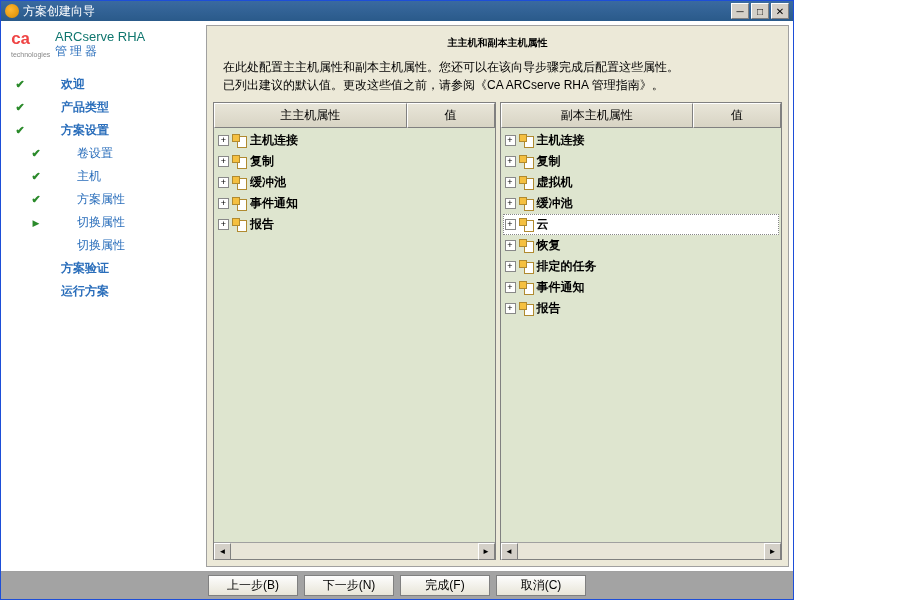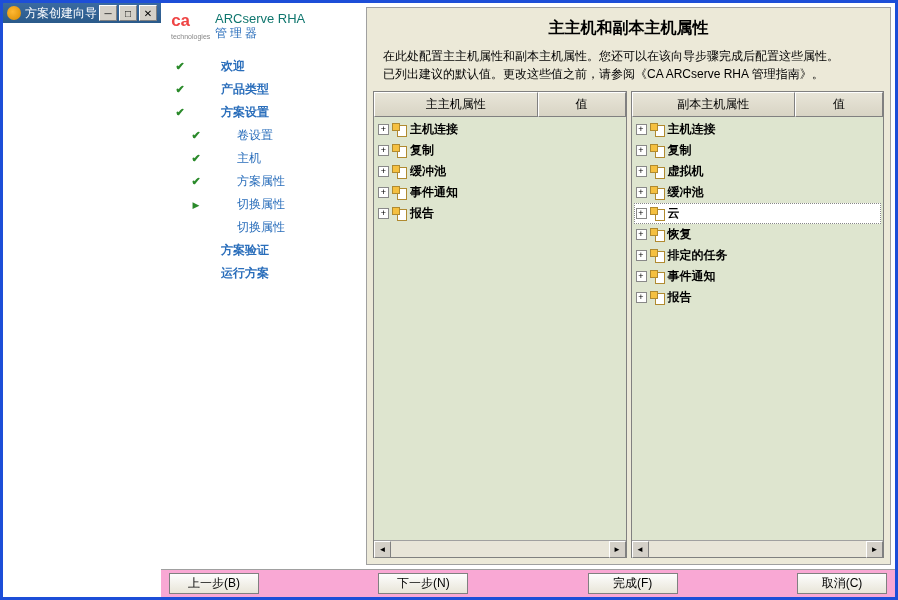--- a/index.html
+++ b/index.html
@@ -5,25 +5,25 @@
 * { box-sizing: border-box; margin: 0; padding: 0; }
 body {
   font-family: Tahoma, "Microsoft YaHei", SimSun, sans-serif;
   font-size: 12px;
   background: #fff;
   width: 898px;
   height: 600px;
   overflow: hidden;
 }
 .window {
-  width: 898px;
+  width: 794px;
   height: 600px;
-  border: 3px solid #1d4ed8;
-  display: flex;
-  flex-direction: row;
+  border: 1px solid #1d4ed8;
+  display: flex;
+  flex-direction: column;
 }
 .titlebar {
   height: 20px;
   background: linear-gradient(to bottom, #3a6aa0 0%, #2a5a8a 100%);
   color: #fff;
   display: flex;
   align-items: center;
   padding: 0 4px;
   font-size: 12px;
 }
@@ -138,21 +138,21 @@
   background: #ece9d8;
   display: flex;
   flex-direction: column;
 }
 .content-header {
   text-align: center;
   padding: 10px 16px 4px 16px;
 }
 .content-header .h1 {
   font-weight: bold;
-  font-size: 16px;
+  font-size: 10px;
   margin-bottom: 8px;
 }
 .content-header .p {
   text-align: left;
   font-size: 12px;
   line-height: 18px;
 }
 .panels {
   flex: 1;
   display: flex;
@@ -249,24 +249,24 @@
   border-top-color: #fff;
   border-left-color: #fff;
   display: flex;
   align-items: center;
   justify-content: center;
   font-size: 8px;
 }
 .hscroll .track { flex: 1; background: #e8e5d8; }
 .footer {
   height: 28px;
-  background: #f9a8d4;
+  background: #a3a3a3;
   border-top: 1px solid #a0a0a0;
   display: flex;
-  justify-content: space-between;
+  justify-content: center;
   align-items: center;
   padding: 0 8px;
   gap: 6px;
 }
 .footer button {
   width: 90px;
   height: 21px;
   background: linear-gradient(#fdfdfd, #e8e5d8);
   border: 1px solid #808080;
   font-size: 12px;

